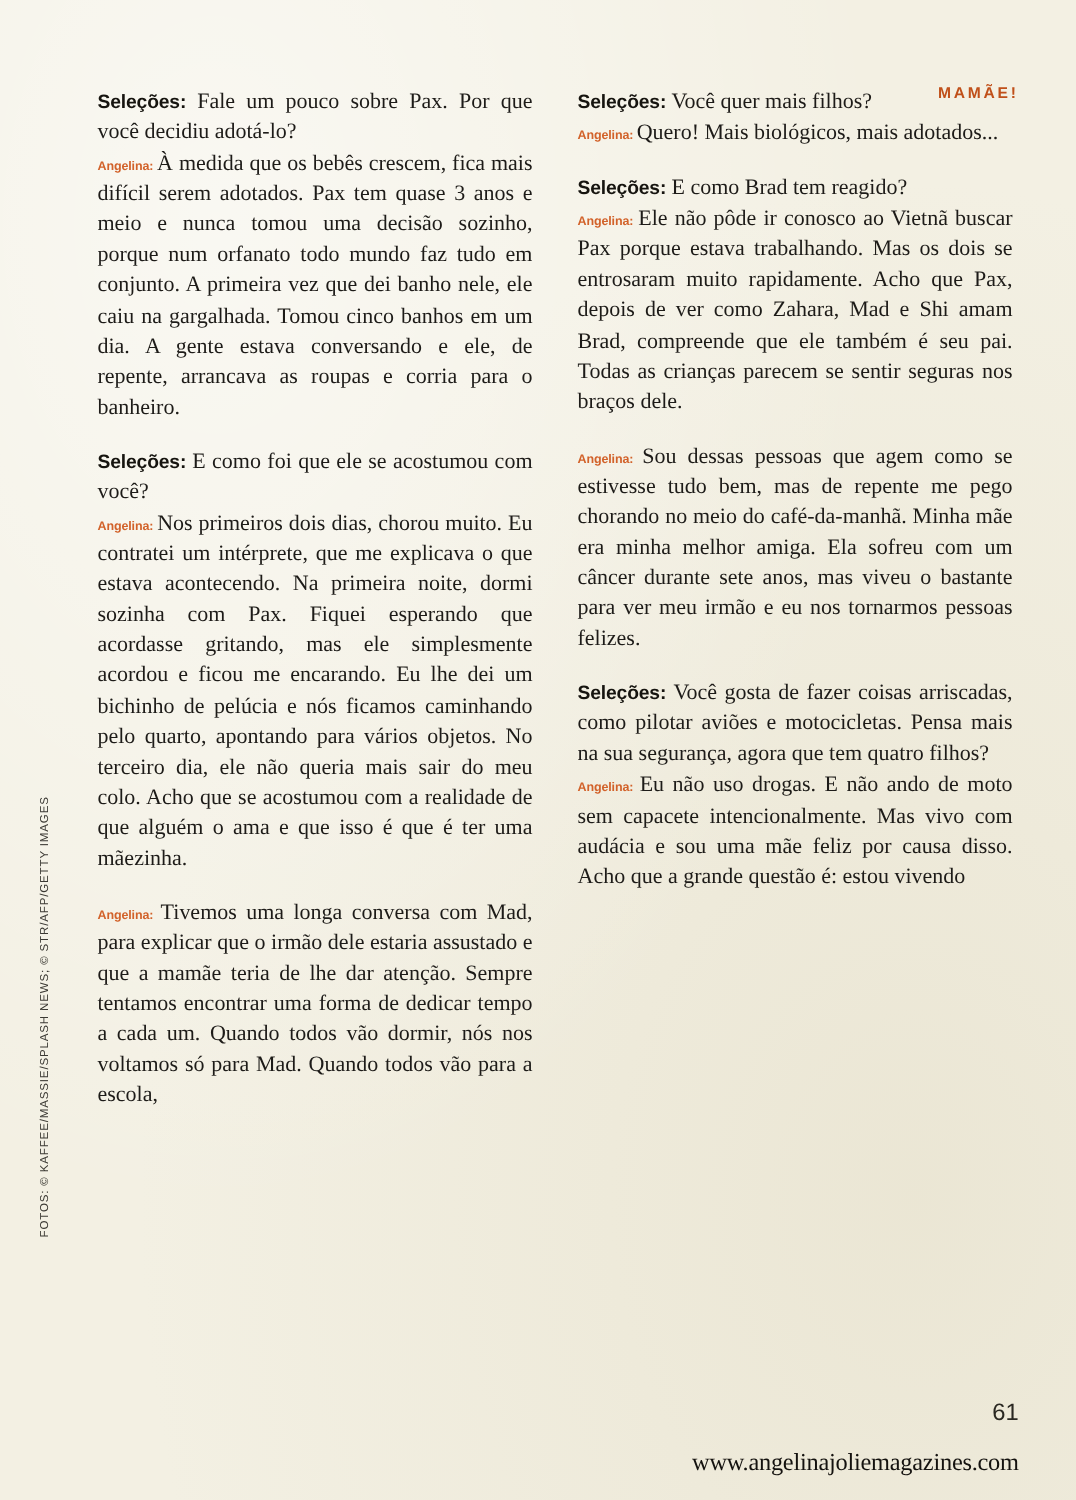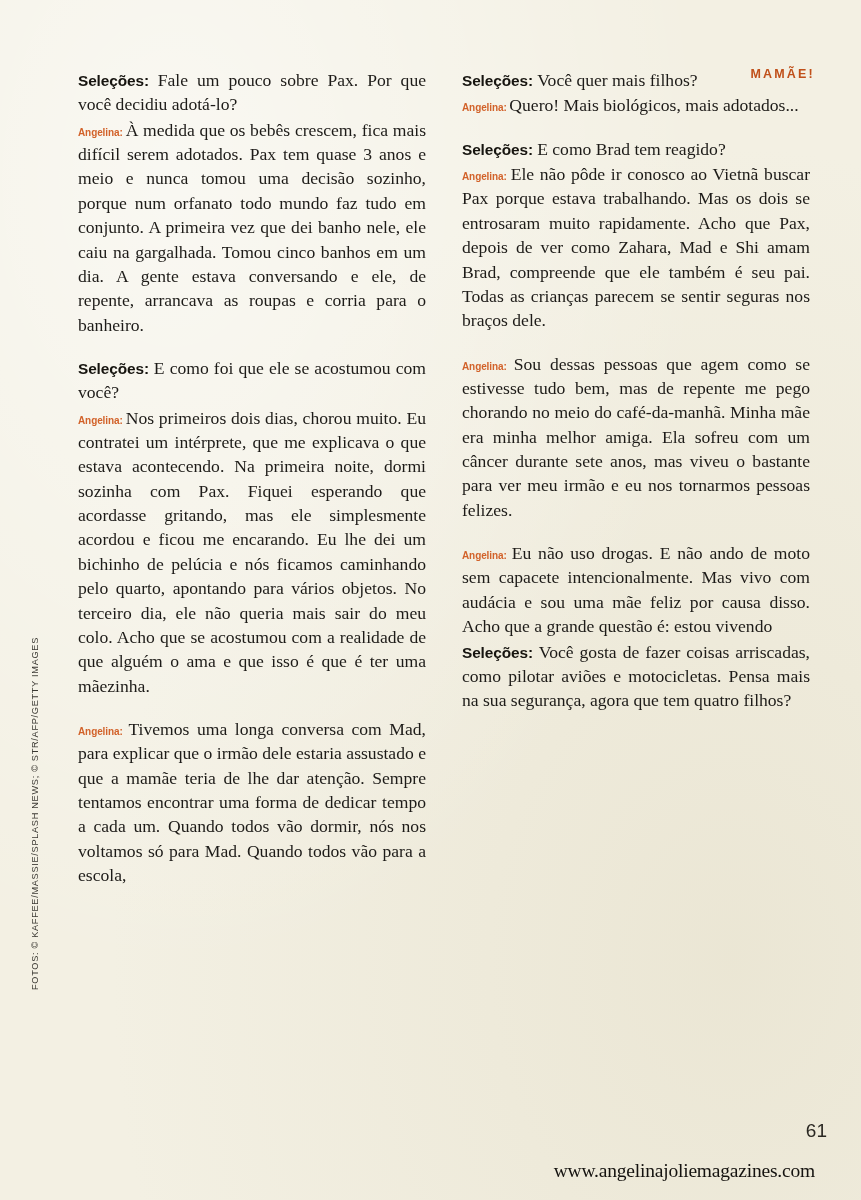--- a/index.html
+++ b/index.html
@@ -84,21 +84,21 @@
     font-family: "Liberation Sans", sans-serif;
     font-size: 9.2px;
     letter-spacing: 0.7px;
     color: #3b3933;
     white-space: nowrap;
     transform-origin: left bottom;
     transform: rotate(-90deg) translateX(-290px);
   }
   .page-number {
     position: absolute;
-    right: 34px;
+    right: 46px;
     bottom: 58px;
     font-family: "Liberation Sans", sans-serif;
     font-size: 19px;
     color: #2a2822;
     text-align: right;
   }
   .site-url {
     position: absolute;
     right: 46px;
     bottom: 18px;
@@ -179,26 +179,26 @@
 
       <div class="qa">
         <p class="para">
           <span class="spk-a">Angelina: </span>
           <span class="body-text">Sou dessas pessoas que agem como se estivesse tudo bem, mas de repente me pego chorando no meio do café-da-manhã. Minha mãe era minha melhor amiga. Ela sofreu com um câncer durante sete anos, mas viveu o bastante para ver meu irmão e eu nos tornarmos pessoas felizes.</span>
         </p>
       </div>
 
       <div class="qa">
         <p class="para">
+          <span class="spk-q">Seleções: </span>
+          <span class="body-text">Você gosta de fazer coisas arriscadas, como pilotar aviões e motocicletas. Pensa mais na sua segurança, agora que tem quatro filhos?</span>
+        </p>
+        <p class="para">
           <span class="spk-a">Angelina: </span>
           <span class="body-text">Eu não uso drogas. E não ando de moto sem capacete intencionalmente. Mas vivo com audácia e sou uma mãe feliz por causa disso. Acho que a grande questão é: estou vivendo</span>
-        </p>
-        <p class="para">
-          <span class="spk-q">Seleções: </span>
-          <span class="body-text">Você gosta de fazer coisas arriscadas, como pilotar aviões e motocicletas. Pensa mais na sua segurança, agora que tem quatro filhos?</span>
         </p>
       </div>
 
     </div>
 
   </div>
 
   <div class="page-number">61</div>
   <div class="site-url">www.angelinajoliemagazines.com</div>
 

